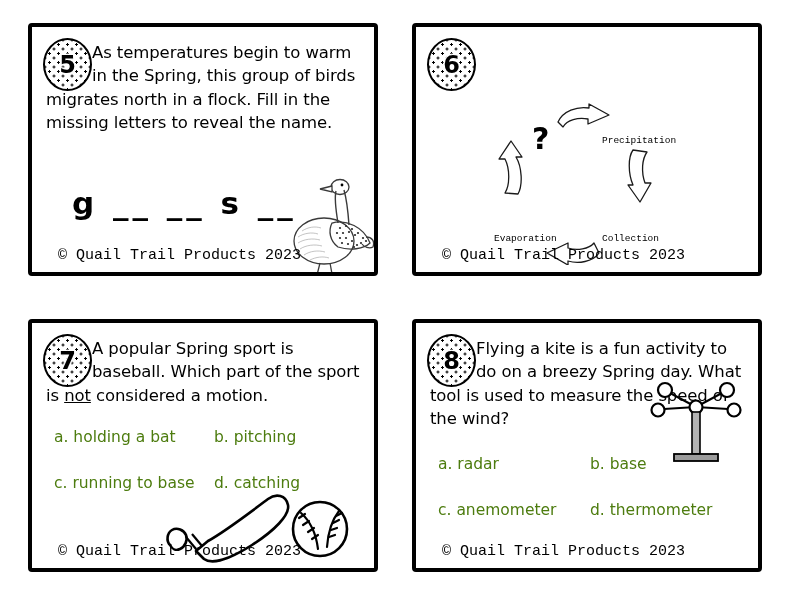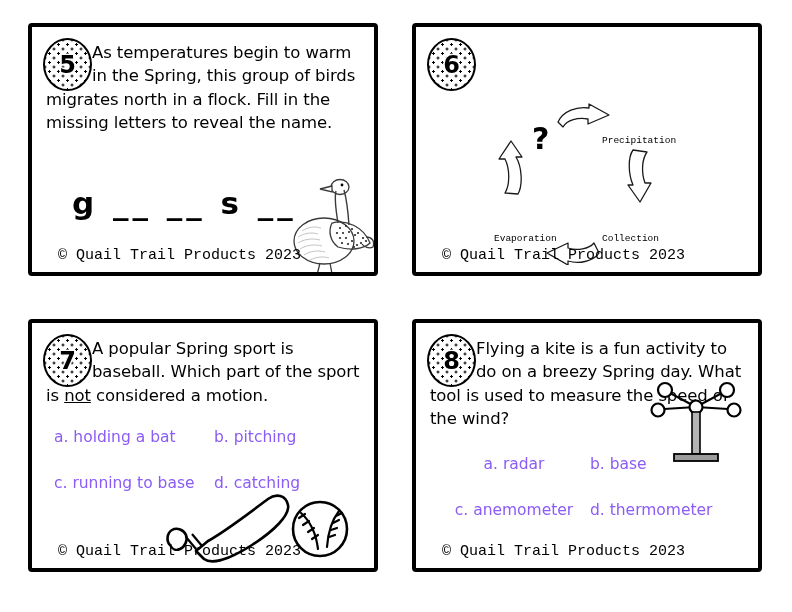--- a/index.html
+++ b/index.html
@@ -84,21 +84,21 @@
   .qtext.center { text-align: center; }
   .qtext .u { text-decoration: underline; }
 
   
   .choices {
     position: absolute;
     left: 22px;
     width: 300px;
     font-family: "DejaVu Sans", sans-serif;
     font-size: 15.5px;
-    color: #8b5cf6;
+    color: #4d7c0f;
   }
   .choice-row {
     display: flex;
     margin-bottom: 28px;
   }
   .choice { white-space: nowrap; }
   .card-7 .choice-a { width: 160px; }
   .card-7 .choice-c { width: 160px; }
   .card-8 .choice-a { width: 152px; }
   .card-8 .choice-c { width: 152px; }
@@ -329,21 +329,21 @@
 
   <div class="card card-8">
     <div class="badge">
       <span class="badge-num">8</span>
     </div>
     <div class="qtext">
       <span class="lead"></span>
       <span>Flying a kite is a fun activity to do on a breezy Spring day. What tool is used to measure the speed of the wind?</span>
     </div>
 
-    <div class="choices" style="top:132px;text-align:center;">
+    <div class="choices" style="top:132px;">
       <div class="choice-row">
         <span class="choice choice-a">a. radar</span>
         <span class="choice choice-b">b. base</span>
       </div>
       <div class="choice-row">
         <span class="choice choice-c">c. anemometer</span>
         <span class="choice choice-d">d. thermometer</span>
       </div>
     </div>
 

